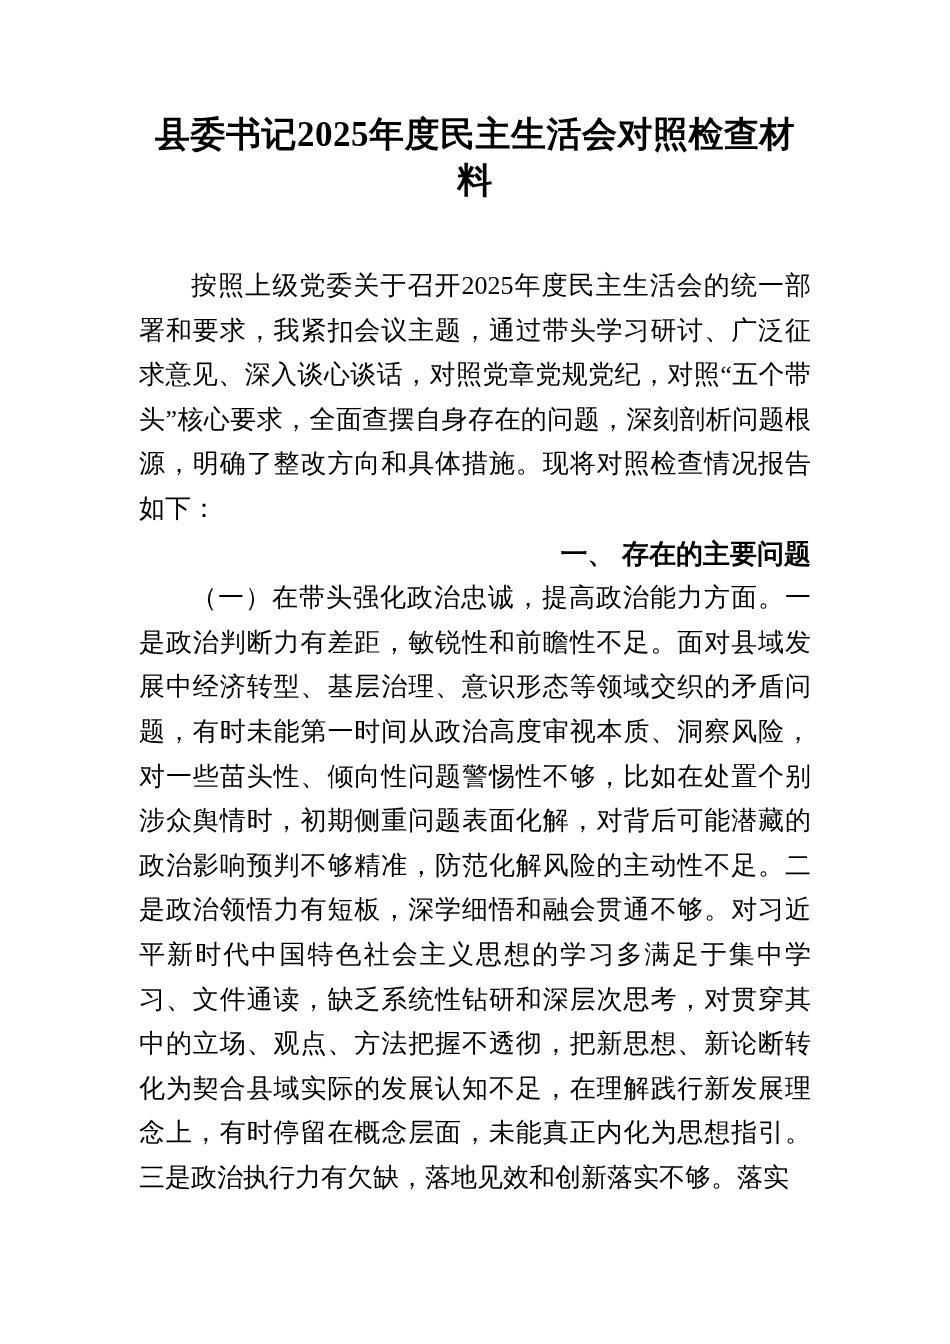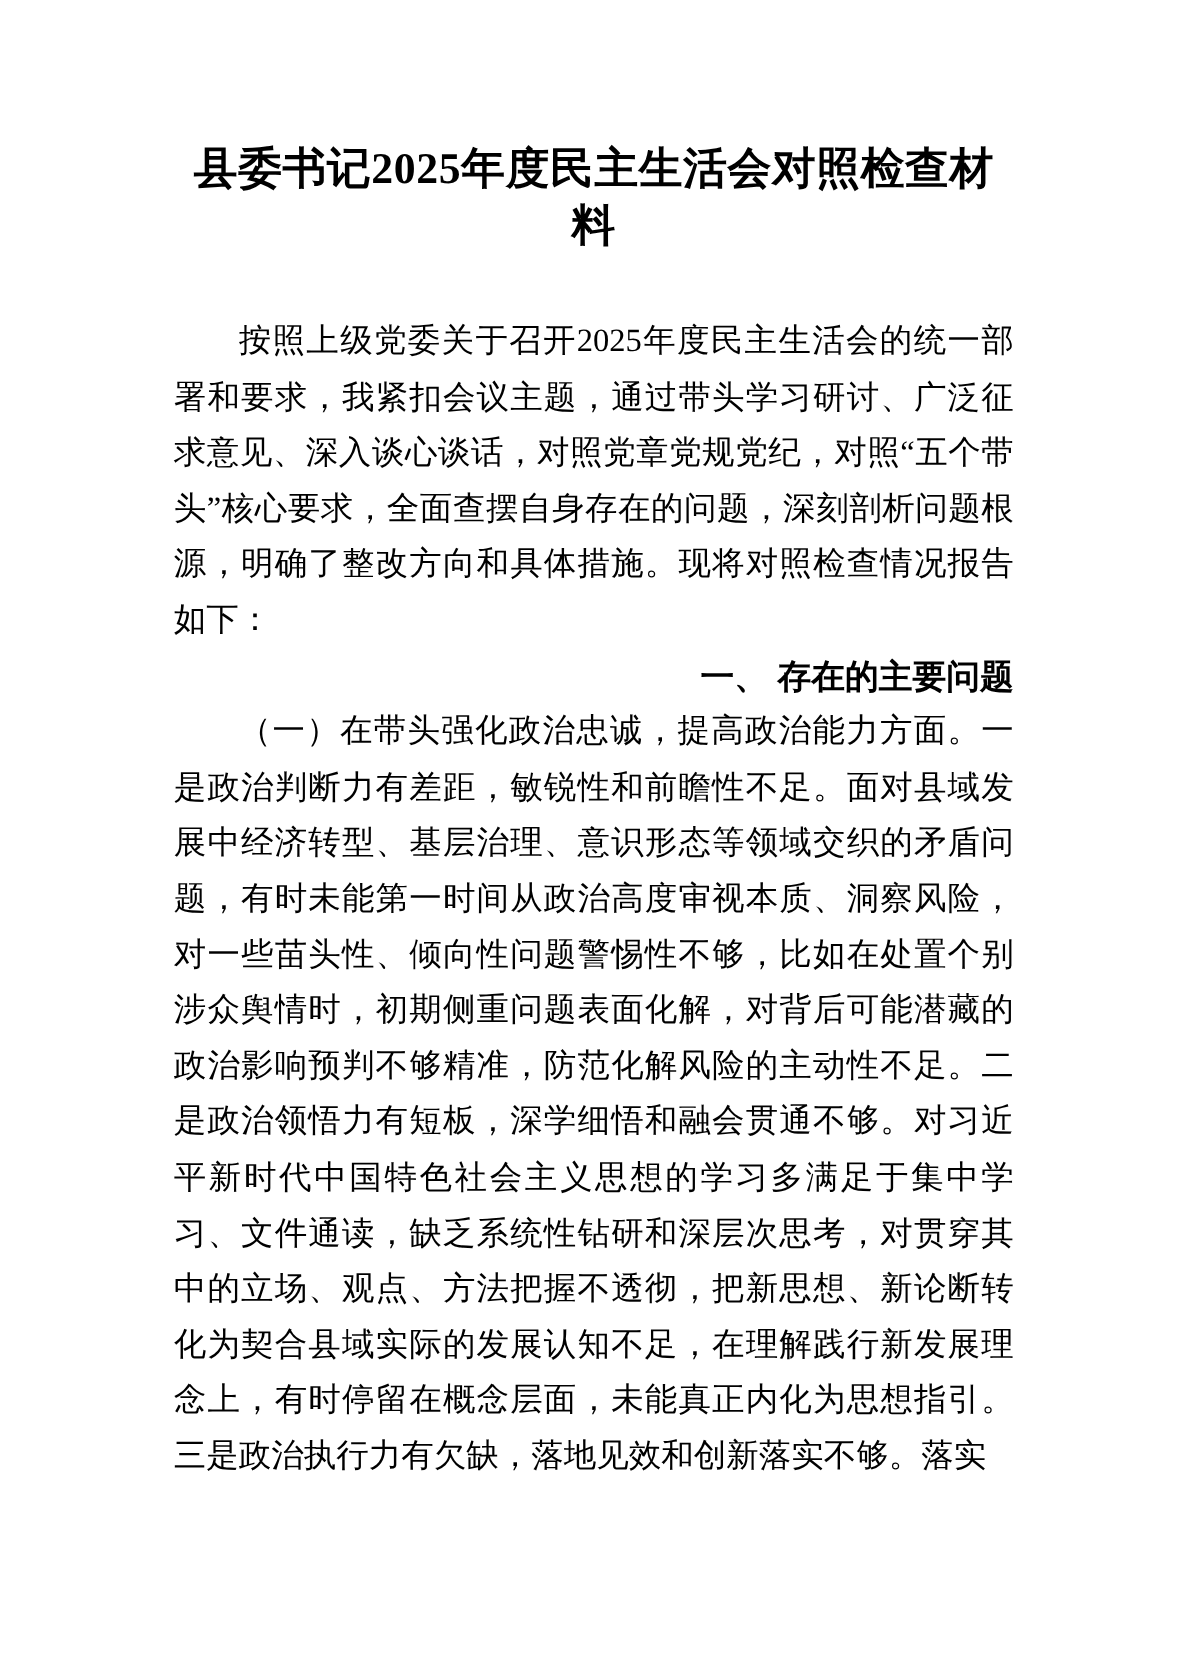--- a/index.html
+++ b/index.html
@@ -22,21 +22,21 @@
       text-align: center;
       font-family: "Liberation Serif", serif;
       font-weight: bold;
       font-size: 35px;
       line-height: 46px;
       color: #000000;
       letter-spacing: 0.5px;
     }
     .content {
       width: 672px;
-      margin: 47px auto 0 auto;
+      margin: 60px auto 0 auto;
     }
     .para {
       font-family: "Liberation Serif", serif;
       font-size: 26px;
       line-height: 44.6px;
       text-align: justify;
       text-indent: 2em;
       color: #000000;
     }
     .section-heading {

